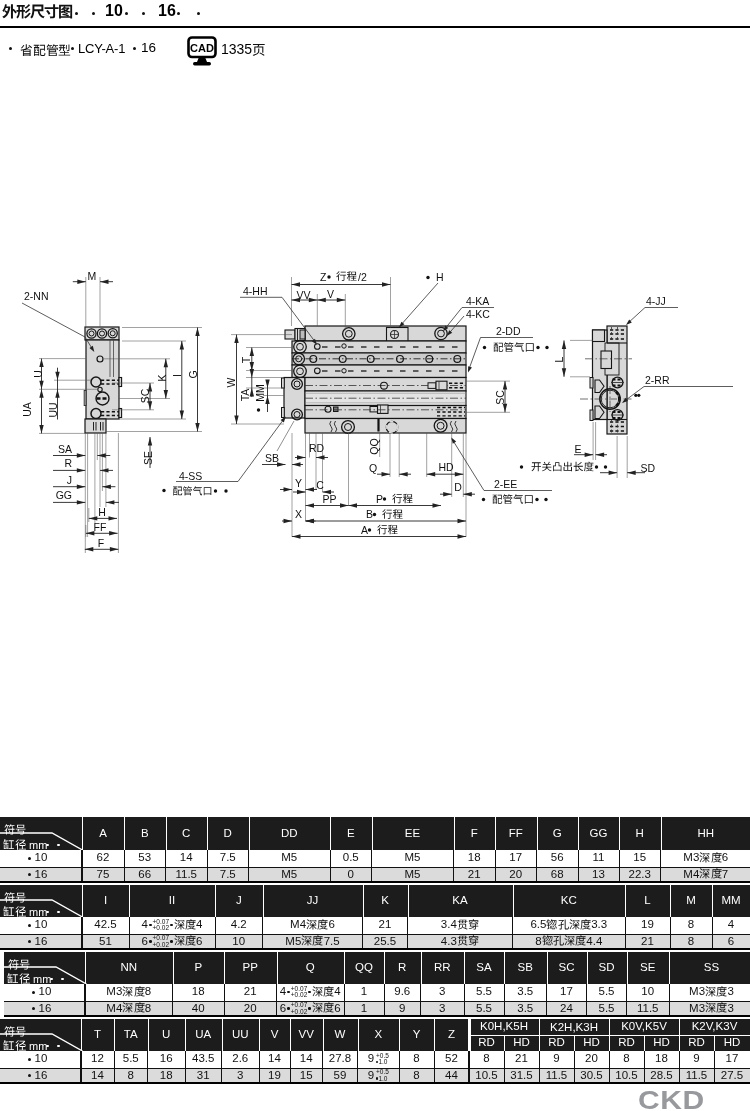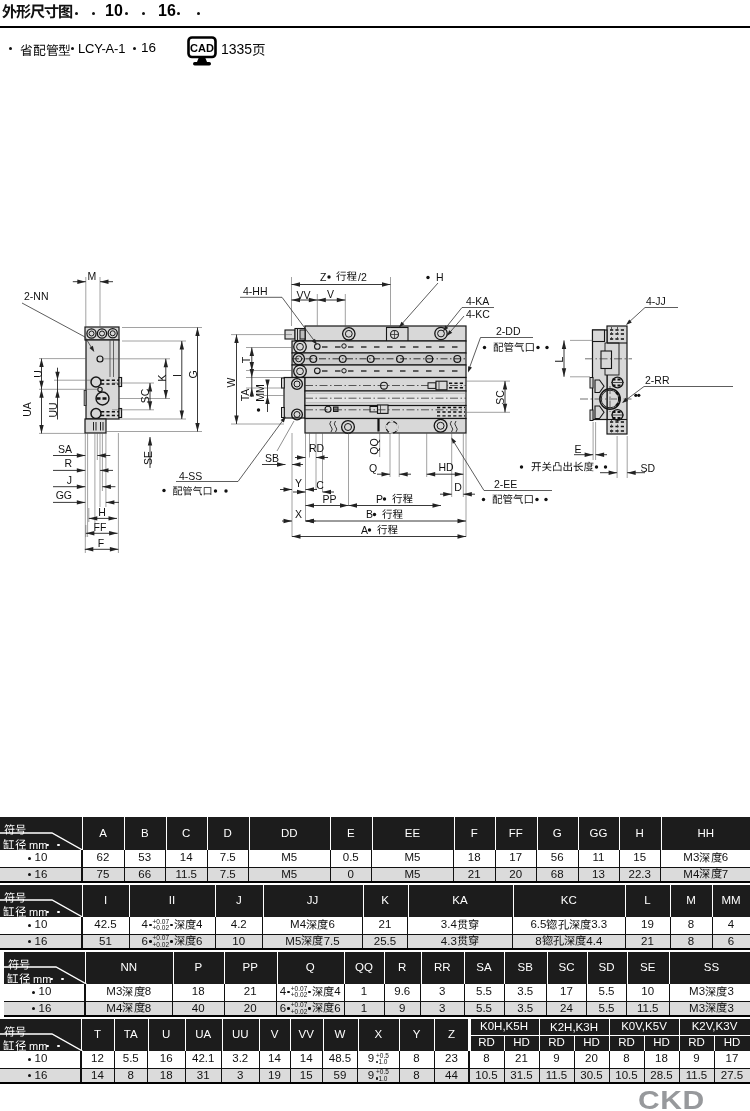--- a/index.html
+++ b/index.html
@@ -482,28 +482,28 @@
     <span class="dot" style="left:46px;top:25.5px;width:2.6px;height:2.6px;background:#fff"></span>
     <span class="dot" style="left:57px;top:25.5px;width:2.6px;height:2.6px;background:#fff"></span>
     <svg class="abs" style="left:0;top:0" width="84" height="32" viewBox="0 0 84 32">
       <path d="M0 15 L52 15 L82.5 32" stroke="#fff" stroke-width="1.4" fill="none"></path>
     </svg>
     <span class="dot" style="left:28px;top:38.75px;width:3px;height:3px"></span>
     <div class="dcell" style="left:0;top:33.25px;width:82px">10</div>
     <div class="dcell" style="left:81px;top:33.25px;width:33px">12</div>
     <div class="dcell" style="left:114px;top:33.25px;width:33.5px">5.5</div>
     <div class="dcell" style="left:147.5px;top:33.25px;width:37.5px">16</div>
-    <div class="dcell" style="left:185px;top:33.25px;width:36.5px">42.1</div>
-    <div class="dcell" style="left:221.5px;top:33.25px;width:37.5px">3.2</div>
+    <div class="dcell" style="left:185px;top:33.25px;width:36.5px">43.5</div>
+    <div class="dcell" style="left:221.5px;top:33.25px;width:37.5px">2.6</div>
     <div class="dcell" style="left:259px;top:33.25px;width:31px">14</div>
     <div class="dcell" style="left:290px;top:33.25px;width:32.5px">14</div>
-    <div class="dcell" style="left:322.5px;top:33.25px;width:35px">48.5</div>
+    <div class="dcell" style="left:322.5px;top:33.25px;width:35px">27.8</div>
     <div class="dcell" style="left:357.5px;top:33.25px;width:41.5px">9<span class="tol" style="margin-left:2px">+0.5<br><span style="display:inline-block;width:2.4px;height:2.4px;background:#111;border-radius:50%;vertical-align:1px"></span>1.0</span></div>
     <div class="dcell" style="left:399px;top:33.25px;width:35px">8</div>
-    <div class="dcell" style="left:434px;top:33.25px;width:35px">23</div>
+    <div class="dcell" style="left:434px;top:33.25px;width:35px">52</div>
     <div class="dcell" style="left:469px;top:33.25px;width:35px">8</div>
     <div class="dcell" style="left:504px;top:33.25px;width:35px">21</div>
     <div class="dcell" style="left:539px;top:33.25px;width:35px">9</div>
     <div class="dcell" style="left:574px;top:33.25px;width:35px">20</div>
     <div class="dcell" style="left:609px;top:33.25px;width:35px">8</div>
     <div class="dcell" style="left:644px;top:33.25px;width:35px">18</div>
     <div class="dcell" style="left:679px;top:33.25px;width:35px">9</div>
     <div class="dcell" style="left:714px;top:33.25px;width:36px">17</div>
     <span class="dot" style="left:28px;top:55.25px;width:3px;height:3px"></span>
     <div class="dcell" style="left:0;top:49.75px;width:82px">16</div>

